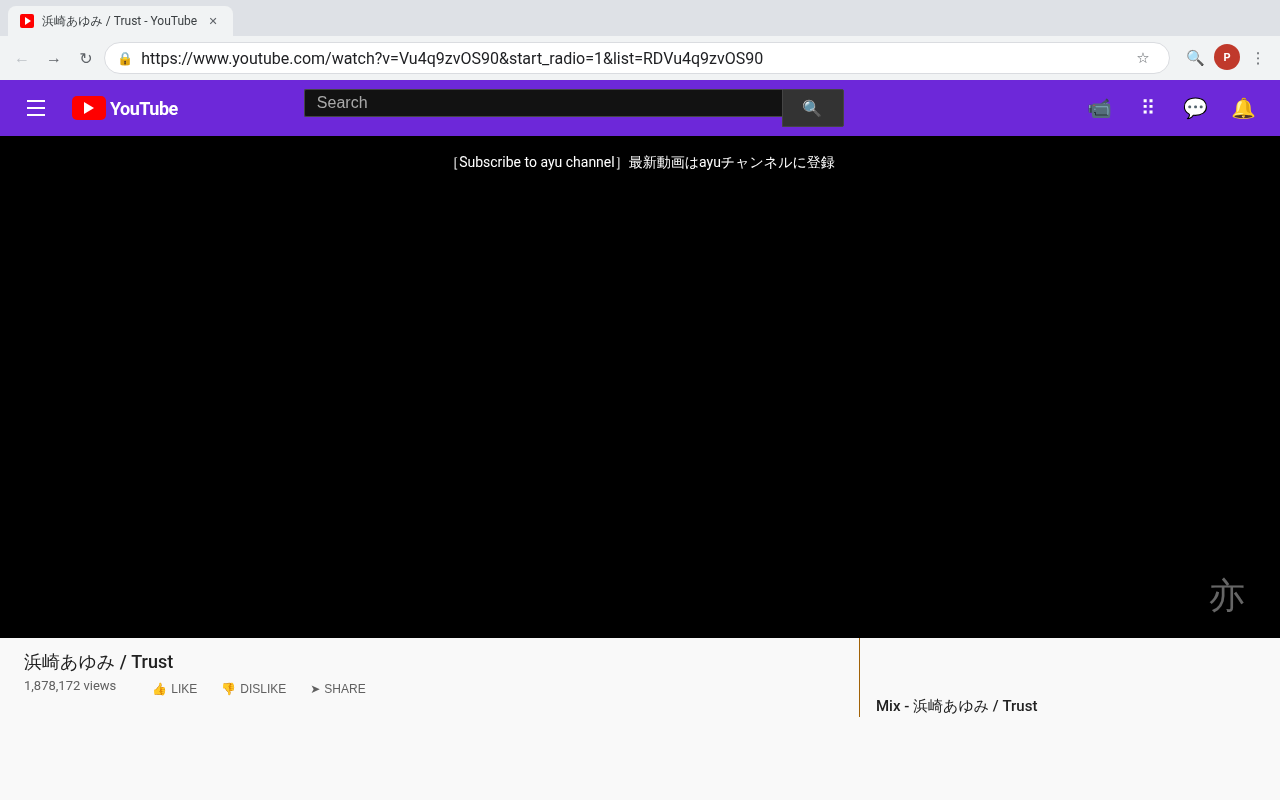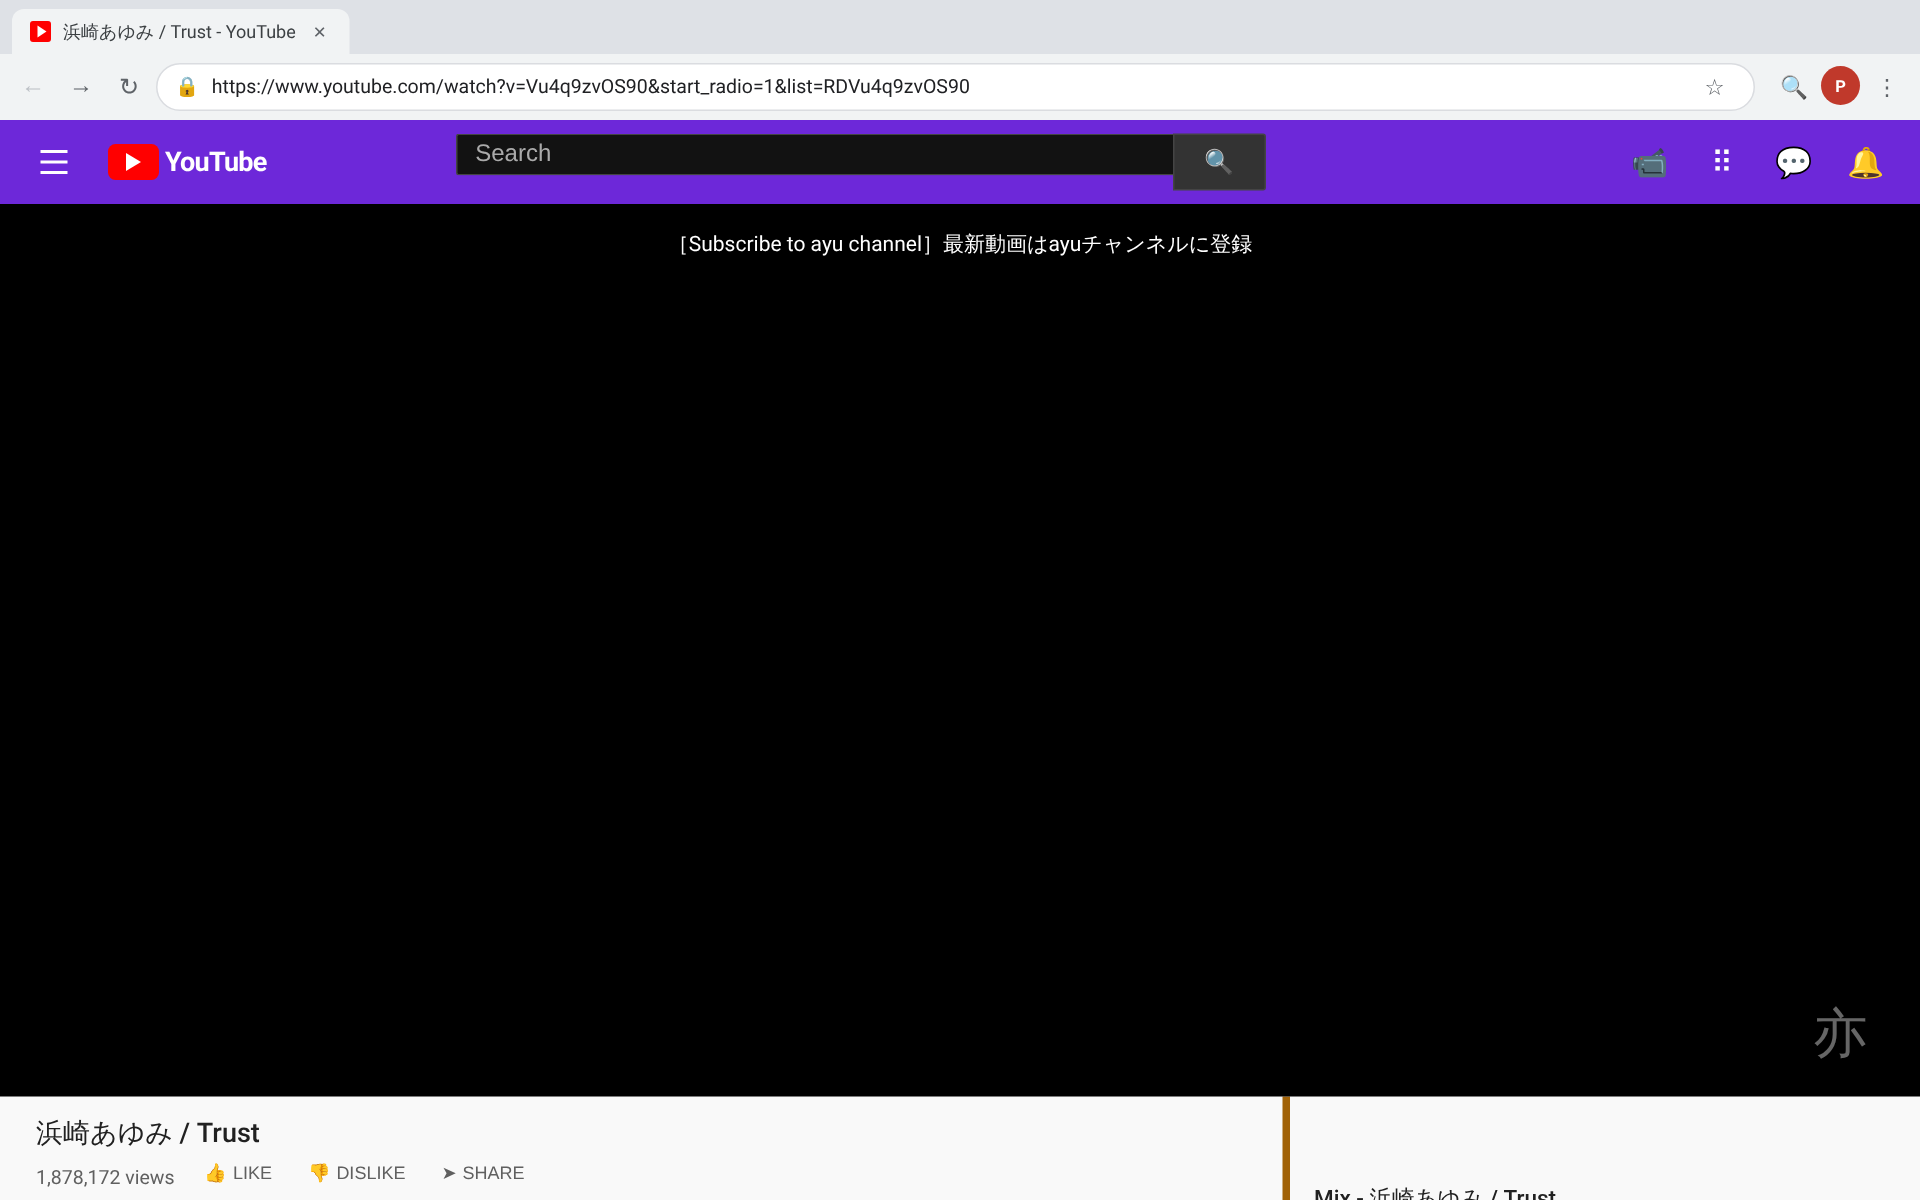--- a/index.html
+++ b/index.html
@@ -77,21 +77,21 @@
       border-radius: 16px;
       border: 1px solid #dadce0;
       display: flex;
       align-items: center;
       padding: 0 12px;
       gap: 8px;
     }
     .lock-icon { color: #5f6368; font-size: 13px; }
     .address-bar-url {
       flex: 1;
-      font-size: 13px;
+      font-size: 16px;
       color: #202124;
       overflow: hidden;
       white-space: nowrap;
       text-overflow: ellipsis;
     }
     .address-bar-actions {
       display: flex;
       gap: 2px;
     }
     .toolbar-right {
@@ -240,21 +240,21 @@
       background: transparent;
       border: none;
       color: #fff;
       font-size: 20px;
     }
 
     
     .video-area {
       background: #000;
       width: 100%;
-      height: 595px;
+      height: 502px;
       position: relative;
       display: flex;
       flex-direction: column;
     }
     .video-overlay-text {
       position: absolute;
       top: 18px;
       left: 50%;
       transform: translateX(-50%);
       color: #fff;
@@ -273,34 +273,34 @@
     .below-video {
       background: #f9f9f9;
       display: flex;
       height: calc(800px - 36px - 44px - 56px - 585px);
       
       min-height: 79px;
     }
     .video-info {
       flex: 1;
       padding: 12px 24px;
-      border-right: 5px solid #a16207;
+      border-right: 1px solid #a16207;
     }
     .video-title {
       font-size: 18px;
       font-weight: 500;
       color: #212121;
       margin-bottom: 4px;
     }
     .video-stats {
       font-size: 13px;
       color: #606060;
       display: flex;
-      align-items: flex-end;
-      gap: 12px;
+      align-items: flex-start;
+      gap: 28px;
     }
     .video-actions {
       display: flex;
       gap: 8px;
       align-items: center;
     }
     .action-btn {
       display: flex;
       align-items: center;
       gap: 4px;

